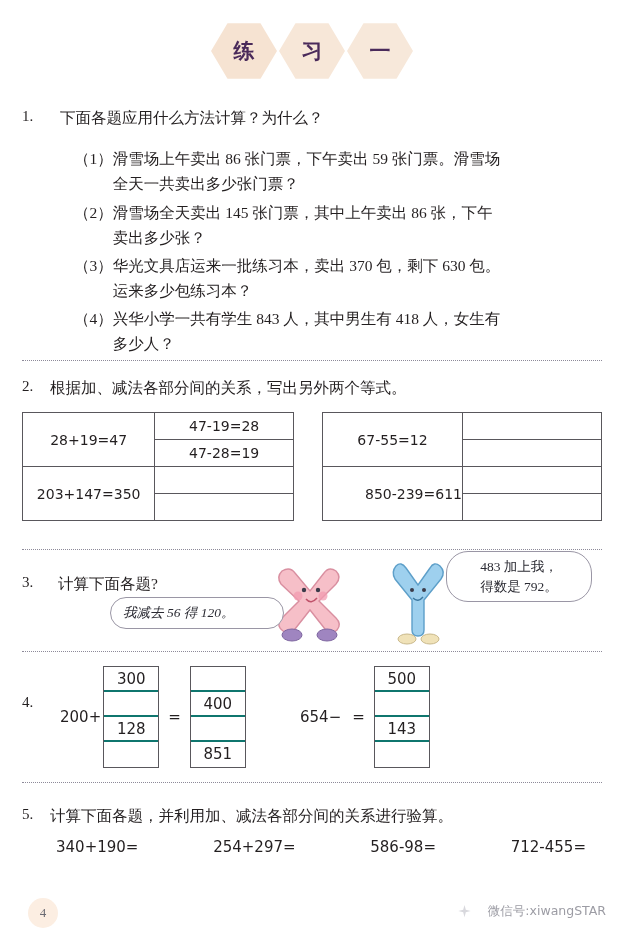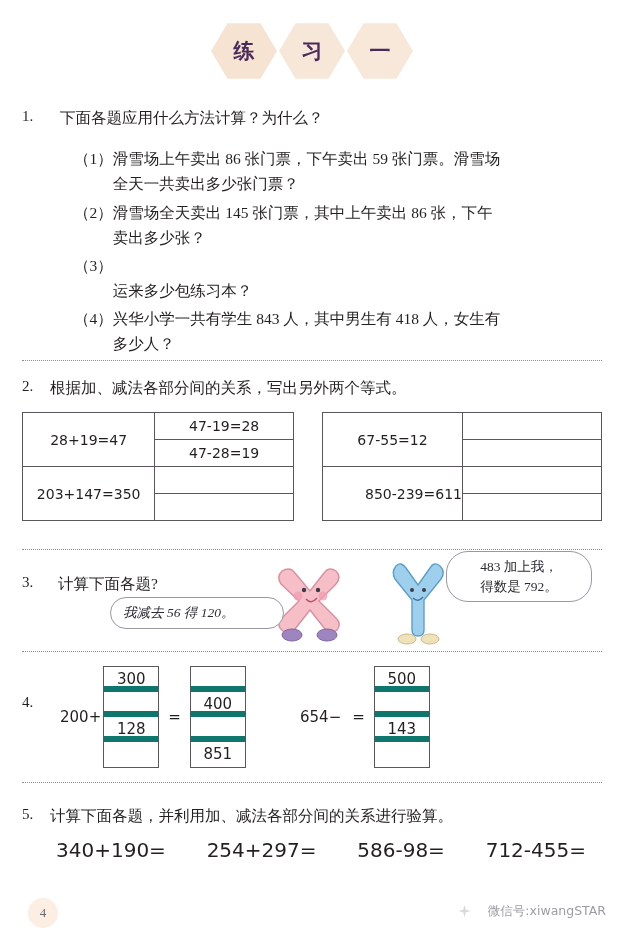--- a/index.html
+++ b/index.html
@@ -108,31 +108,31 @@
     flex-direction: column;
     border: 1px solid #59575c;
     width: 54px;
   }
   .cell {
     height: 25px;
     line-height: 25px;
     text-align: center;
     font-family: "DejaVu Sans", sans-serif;
     font-size: 15px;
-    border-bottom: 6px solid #0f766e;
+    border-bottom: 2px solid #0f766e;
     box-sizing: border-box;
   }
   .cell:last-child { border-bottom: none; }
 
   
   .exprs {
     position: absolute;
     display: flex;
     font-family: "DejaVu Sans", sans-serif;
-    font-size: 20px;
+    font-size: 15px;
     color: #231f20;
   }
   .exprs span { display: inline-block; }
 
   
   .char { position: absolute; }
 
   
   .bubble {
     position: absolute;
@@ -208,21 +208,21 @@
         <span>滑雪场全天卖出 145 张门票，其中上午卖出 86 张，下午</span><br>
         <span>卖出多少张？</span>
       </span>
     </div>
   </div>
 
   <div class="sub" style="left:74px; top:253px;">
     <div style="display:flex;">
       <span>（3）</span>
       <span>
-        <br>
+        <span>华光文具店运来一批练习本，卖出 370 包，剩下 630 包。</span><br>
         <span>运来多少包练习本？</span>
       </span>
     </div>
   </div>
 
   <div class="sub" style="left:74px; top:306px;">
     <div style="display:flex;">
       <span>（4）</span>
       <span>
         <span>兴华小学一共有学生 843 人，其中男生有 418 人，女生有</span><br>

